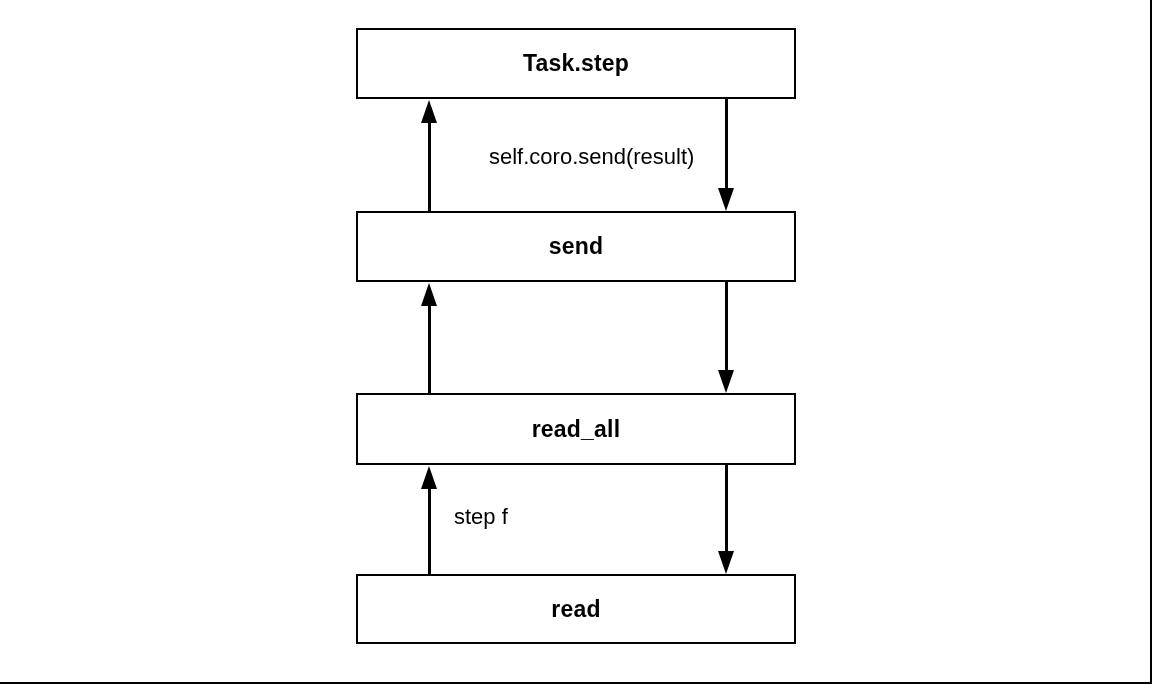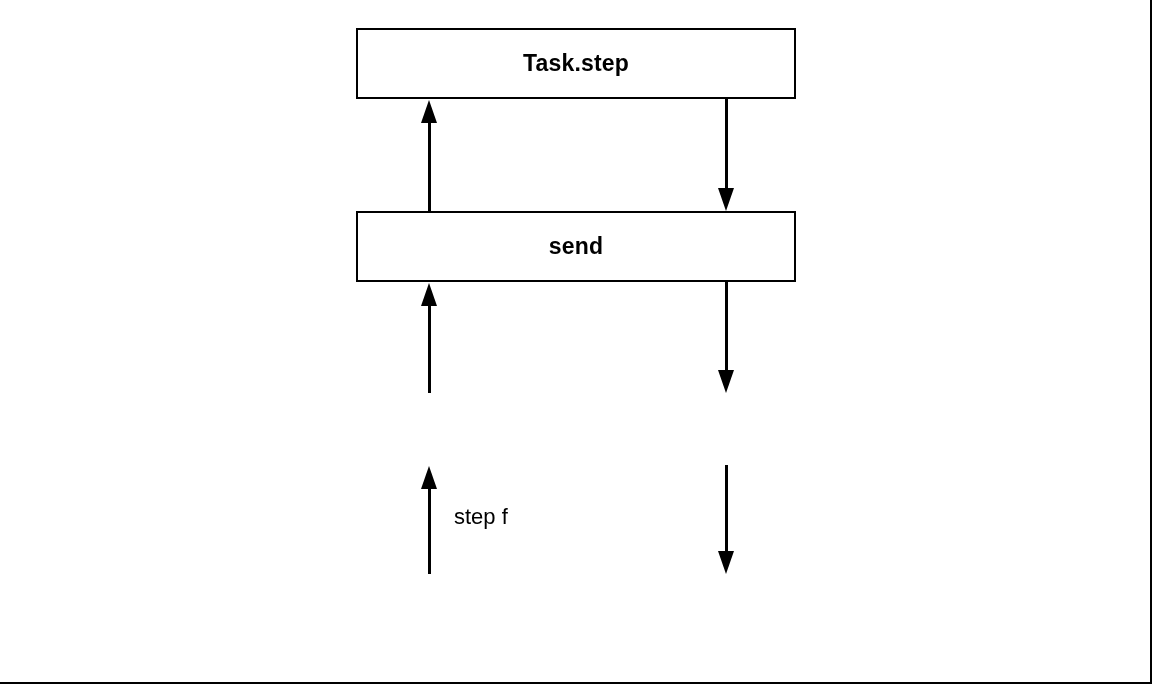--- a/index.html
+++ b/index.html
@@ -103,20 +103,26 @@
 <body>
 
 <div class="stage">
 
   <div class="node n1">
     <span class="node-label">Task.step</span>
   </div>
   <div class="node n2">
     <span class="node-label">send</span>
   </div>
+  <div class="node n3">
+    <span class="node-label">read_all</span>
+  </div>
+  <div class="node n4">
+    <span class="node-label">read</span>
+  </div>
 
   <div class="arrow up up1">
     <div class="head"></div>
     <div class="shaft"></div>
   </div>
   <div class="arrow up up2">
     <div class="head"></div>
     <div class="shaft"></div>
   </div>
   <div class="arrow up up3">
@@ -130,15 +136,16 @@
   </div>
   <div class="arrow down down2">
     <div class="shaft"></div>
     <div class="head"></div>
   </div>
   <div class="arrow down down3">
     <div class="shaft"></div>
     <div class="head"></div>
   </div>
 
+  <div class="edge-label el1">self.coro.send(result)</div>
   <div class="edge-label el2">step f</div>
 
 </div>
 
 </body></html>

